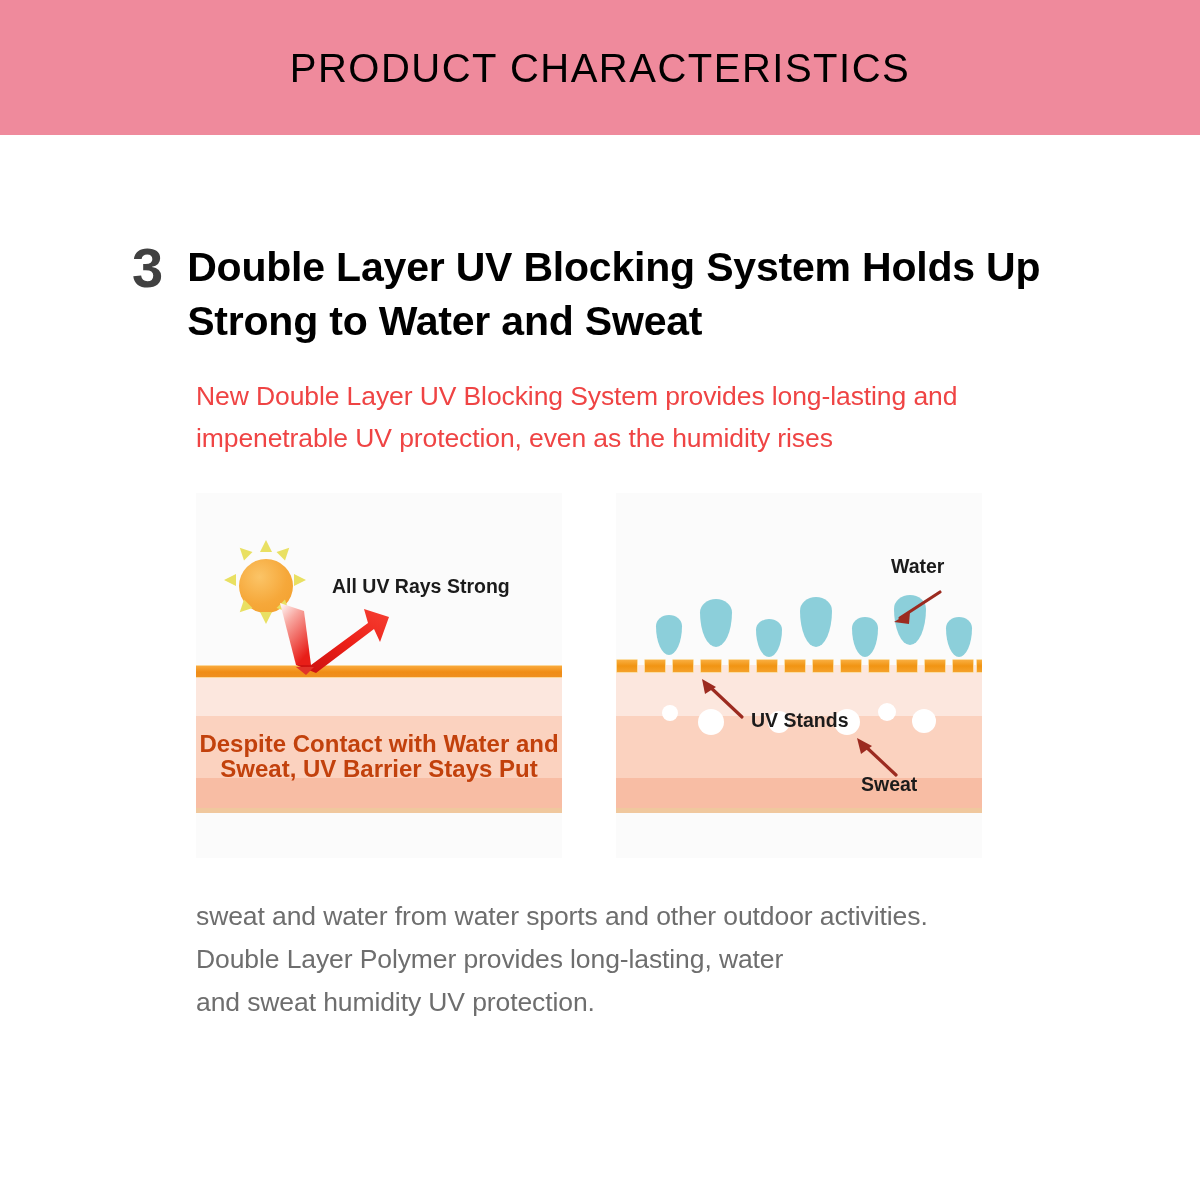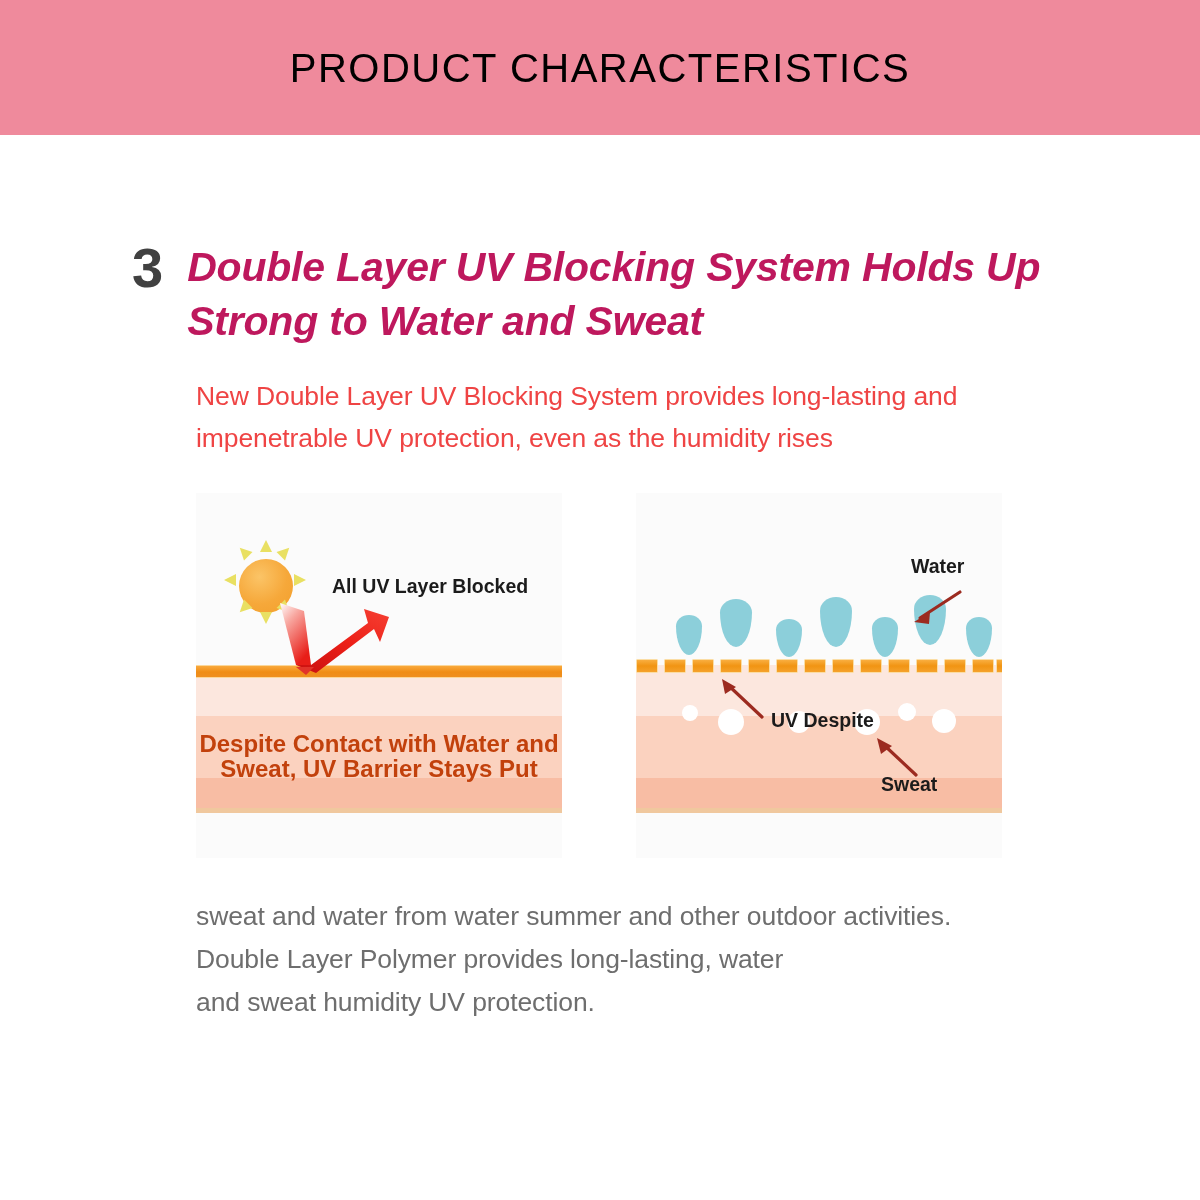--- a/index.html
+++ b/index.html
@@ -55,46 +55,45 @@
     font-size: 56px;
     font-weight: bold;
     color: #414141;
     line-height: 56px;
     margin-right: 24px;
     flex: 0 0 auto;
   }
   .heading-text {
     font-size: 41px;
     font-weight: bold;
-    color: #be185d;
+    color: #000000;
     line-height: 54px;
     letter-spacing: -0.2px;
     max-width: 900px;
-    font-style: italic;
   }
 
   .subtitle {
     position: absolute;
     left: 196px;
     top: 375px;
     width: 830px;
     font-size: 26.5px;
     color: #ef4444;
     line-height: 42px;
     letter-spacing: -0.1px;
   }
 
   
   .panel {
     position: absolute;
     background: #fbfbfb;
     overflow: hidden;
   }
   .panel-left  { left: 196px; top: 493px; width: 366px; height: 365px; }
-  .panel-right { left: 636px; top: 493px; width: 366px; height: 365px; }
+  .panel-right { left: 616px; top: 493px; width: 366px; height: 365px; }
 
   
   .skin-block {
     position: absolute;
     left: 0;
     width: 100%;
     overflow: hidden;
   }
   .skin-bar-solid {
     position: absolute;
@@ -235,21 +234,21 @@
           <stop offset="0%" stop-color="#c81010"></stop>
           <stop offset="55%" stop-color="#ec1f17"></stop>
           <stop offset="100%" stop-color="#f43a2e"></stop>
         </linearGradient>
       </defs>
       <polygon points="24,0 48,8 55,62 40,62" fill="url(#inRay)"></polygon>
       <polygon points="40,62 55,62 112,20 108,6 133,14 124,39 118,26 60,70" fill="url(#outRay)"></polygon>
       <polygon points="40,64 58,64 50,72" fill="#e2332a"></polygon>
     </svg>
 
-    <div class="ill-label" style="left:136px; top:82px;">All UV Layer Blocked</div>
+    <div class="ill-label" style="left:136px; top:82px;">All UV Rays Strong</div>
   </div>
 
   <div class="panel panel-right">
 
     <div class="skin-block" style="top:172px; height:148px;">
       <div class="skin-layer" style="top:0px;  height:51px; background:#fce7de;"></div>
       <div class="skin-layer" style="top:51px; height:62px; background:#fbd2bf;"></div>
       <div class="skin-layer" style="top:113px;height:30px; background:#f8bda4;"></div>
       <div class="skin-layer" style="top:143px;height:5px;  background:#f0c89e;"></div>
     </div>
@@ -285,32 +284,32 @@
     <div class="bubble" style="left:218px; top:216px; width:26px; height:26px;"></div>
     <div class="bubble" style="left:262px; top:210px; width:18px; height:18px;"></div>
     <div class="bubble" style="left:296px; top:216px; width:24px; height:24px;"></div>
 
     <div class="ill-label" style="left:275px; top:62px;">Water</div>
     <svg style="position:absolute; left:270px; top:95px;" width="60" height="42" viewBox="0 0 60 42">
       <line x1="54" y1="4" x2="14" y2="30" stroke="#9c2b20" stroke-width="3.2" stroke-linecap="round"></line>
       <polygon points="8,34 24,24 23,36" fill="#9c2b20"></polygon>
     </svg>
 
-    <div class="ill-label" style="left:135px; top:216px;">UV Despite</div>
+    <div class="ill-label" style="left:135px; top:216px;">UV Stands</div>
     <svg style="position:absolute; left:78px; top:182px;" width="60" height="46" viewBox="0 0 60 46">
       <line x1="48" y1="42" x2="14" y2="10" stroke="#9c2b20" stroke-width="3.2" stroke-linecap="round"></line>
       <polygon points="8,4 22,12 11,19" fill="#9c2b20"></polygon>
     </svg>
 
     <div class="ill-label" style="left:245px; top:280px;">Sweat</div>
     <svg style="position:absolute; left:232px; top:240px;" width="60" height="46" viewBox="0 0 60 46">
       <line x1="48" y1="42" x2="16" y2="12" stroke="#9c2b20" stroke-width="3.2" stroke-linecap="round"></line>
       <polygon points="9,5 24,13 13,21" fill="#9c2b20"></polygon>
     </svg>
   </div>
 
   <div class="body-copy">
-    <span class="ln">sweat and water from water summer and other outdoor activities.</span>
+    <span class="ln">sweat and water from water sports and other outdoor activities.</span>
     <span class="ln">Double Layer Polymer provides long-lasting, water</span>
     <span class="ln">and sweat humidity UV protection.</span>
   </div>
 
 </div>
 
 </body></html>

